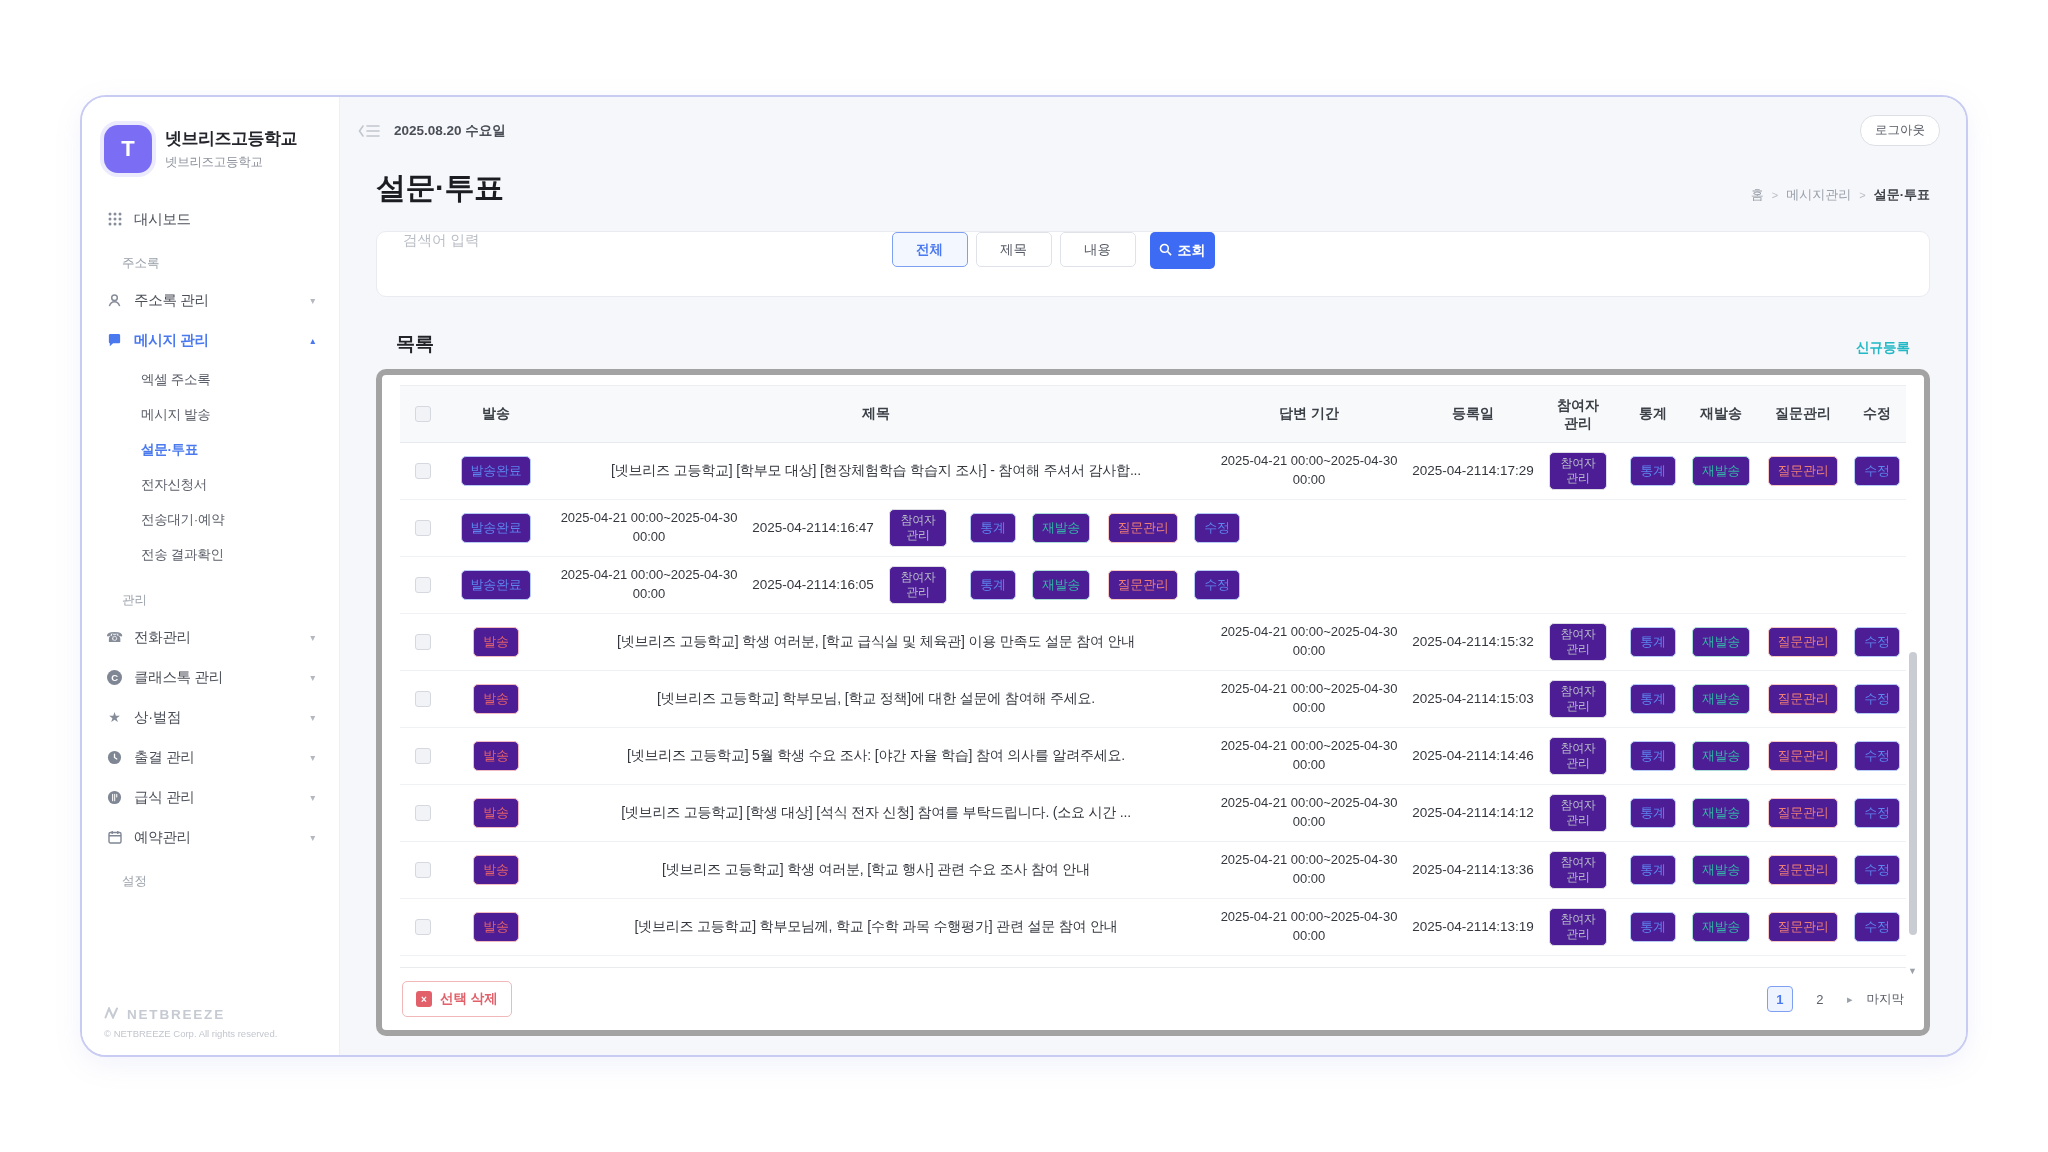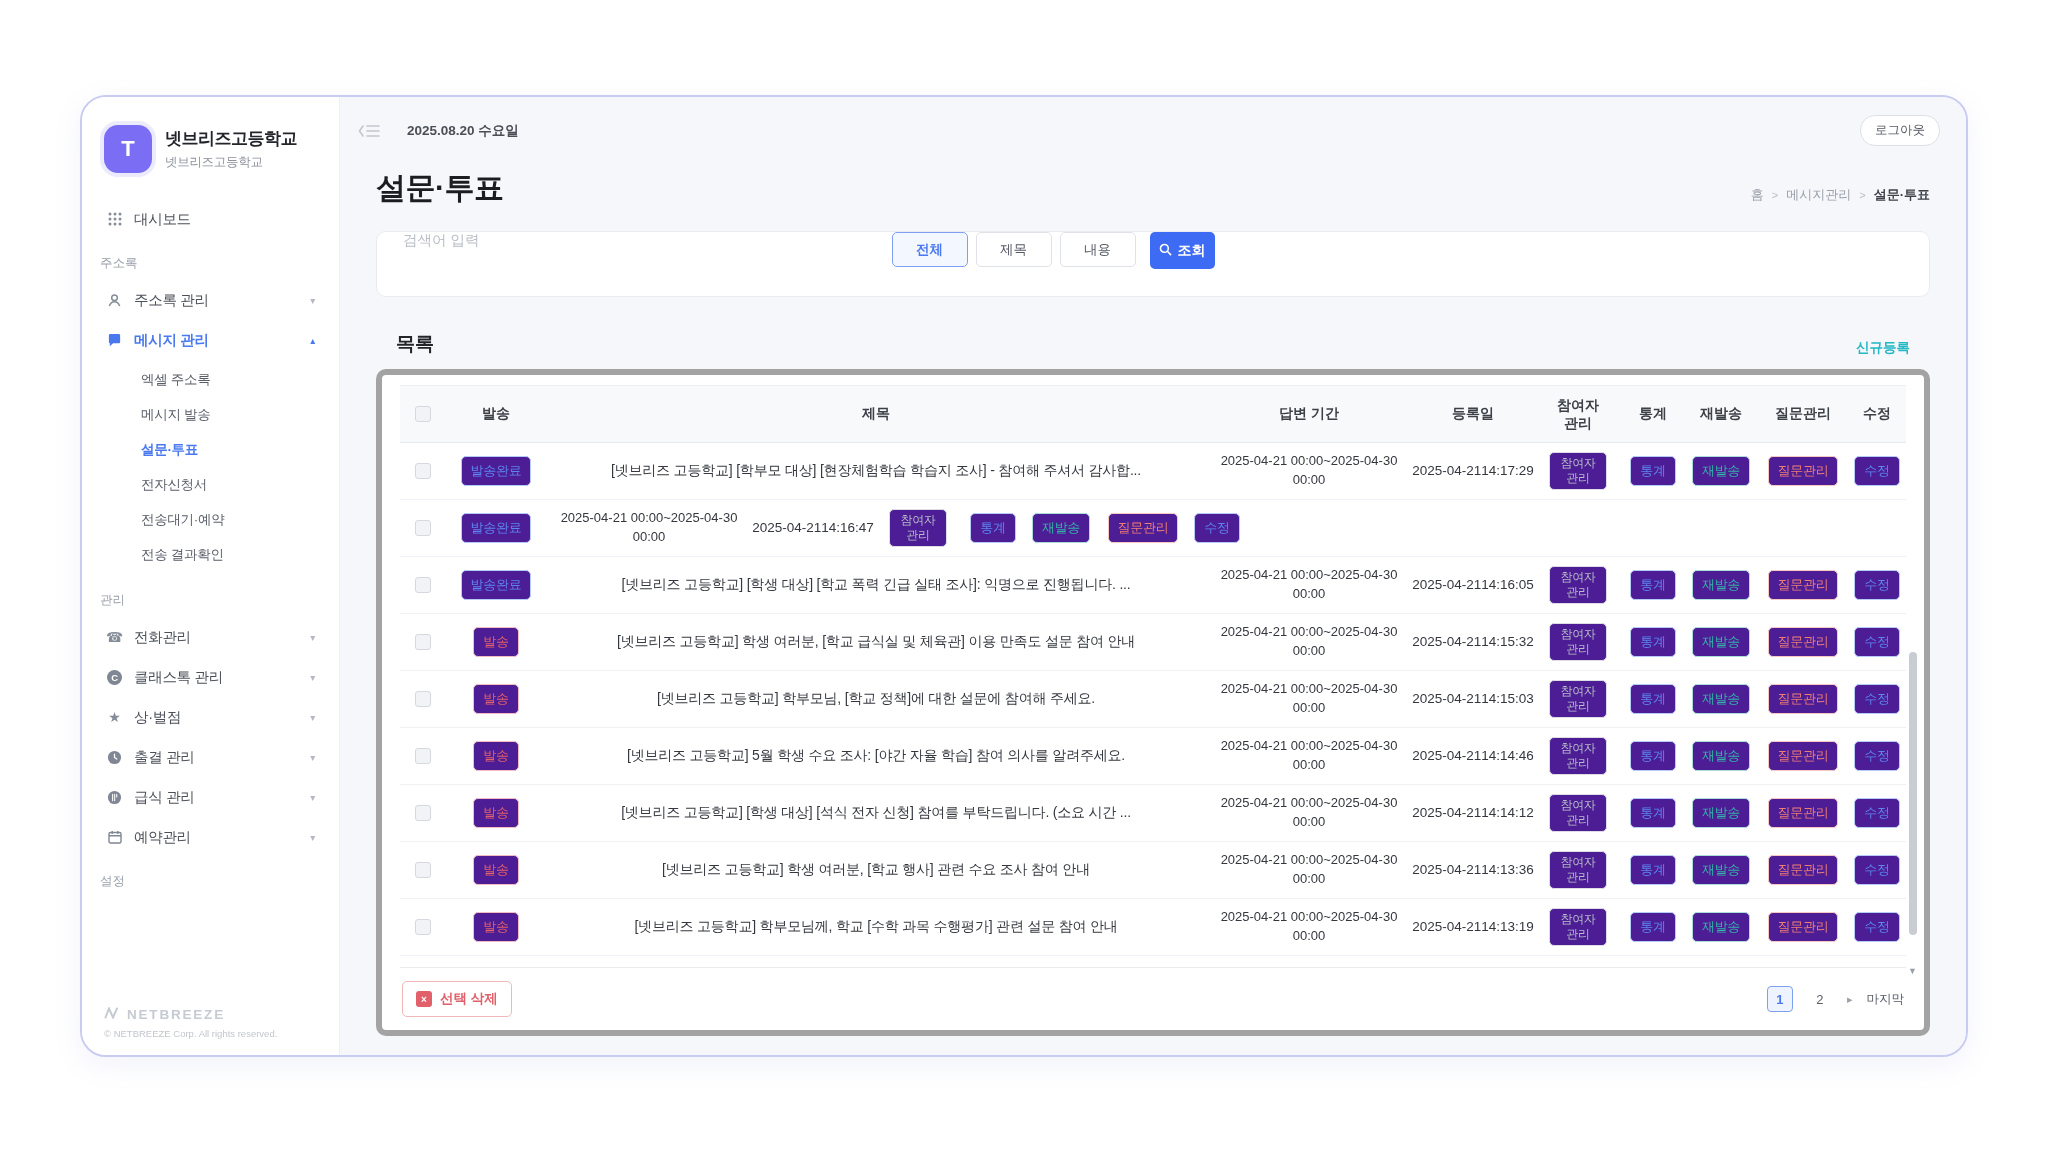--- a/index.html
+++ b/index.html
@@ -13,31 +13,31 @@
   .school-name{font-size:17px;font-weight:700;color:#23252b;letter-spacing:-.5px}
   .school-sub{font-size:12.5px;color:#8d929c;margin-top:4px;letter-spacing:-.3px}
   .menu{padding:16px 8px 0 0}
   .mi{display:flex;align-items:center;gap:11px;height:40px;padding:0 16px 0 24px;font-size:14.5px;color:#4b4f58;cursor:pointer;letter-spacing:-.3px}
   .mi .chev{margin-left:auto;font-size:10px;color:#b4b8c0}
   .mi.active{color:#4a79ef;font-weight:700}
   .mi.active .chev{color:#4a79ef}
   .icon16{width:17px;flex:0 0 17px;display:inline-flex;justify-content:center;align-items:center;color:#868d99;font-size:14px}
   .mi.active .icon16{color:#4a79ef}
   .circle-ic{width:15px;height:15px;border-radius:50%;background:#7f8694;color:#fff;font-size:9.5px;font-weight:700;display:flex;align-items:center;justify-content:center}
-  .section{font-size:12.5px;color:#9aa0aa;padding:16px 0 8px 18px}
+  .section{font-size:12.5px;color:#9aa0aa;padding:16px 0 8px 40px}
   .submenu{padding:2px 0 4px}
   .smi{height:35px;display:flex;align-items:center;padding-left:59px;font-size:13.5px;color:#5a5e68;cursor:pointer;letter-spacing:-.3px}
   .smi.active{color:#4a79ef;font-weight:700}
   .sidebar-footer{position:absolute;left:22px;bottom:16px}
   .brand{display:flex;align-items:center;gap:7px;color:#c6cad2;font-weight:700;font-size:13.5px;letter-spacing:1.8px}
   .copyright{font-size:9.5px;color:#c2c6cd;margin-top:6px}
 
   
   .main{flex:1;background:#f6f7fa;display:flex;flex-direction:column;min-width:0}
-  .topbar{display:flex;align-items:center;gap:27px;padding:18px 26px 4px 18px}
+  .topbar{display:flex;align-items:center;gap:14px;padding:18px 26px 4px 18px}
   .collapse{display:flex;align-items:center;cursor:pointer}
   .date{font-size:13.5px;font-weight:700;color:#4a4e57}
   .logout{margin-left:auto;background:#fff;border:1px solid #dcdfe5;border-radius:15px;padding:6px 14px;font-size:12.5px;color:#555963;cursor:pointer;font-family:inherit}
   .content{padding:4px 36px 0;flex:1}
   .page-head{display:flex;align-items:flex-end;justify-content:space-between;margin-top:14px}
   h1{font-size:30px;font-weight:700;color:#1b1d22;letter-spacing:-.5px}
   .crumbs{font-size:13px;color:#9aa0aa;padding-bottom:5px;display:flex;gap:8px;align-items:center}
   .crumbs .sep{color:#b9bdc5;font-size:11px}
   .crumbs .cur{color:#3c4047;font-weight:700}
   .crumbs .lnk{cursor:pointer}
@@ -372,21 +372,20 @@
                   <button class="badge b-blue">수정</button>
                 </div>
               </div>
               <div class="trow">
                 <div class="td c-check">
                   <span class="checkbox"></span>
                 </div>
                 <div class="td c-send">
                   <span class="badge status b-blue">발송완료</span>
                 </div>
-                <div class="td c-title">[넷브리즈 고등학교] [학생 대상] [학교 폭력 긴급 실태 조사]: 익명으로 진행됩니다. ...</div>
                 <div class="td c-period">2025-04-21 00:00~2025-04-30 00:00</div>
                 <div class="td c-reg">
                   <span>2025-04-21</span>
                   <span>14:16:05</span>
                 </div>
                 <div class="td c-part">
                   <button class="badge b-gray two-line">참여자 관리</button>
                 </div>
                 <div class="td c-stat">
                   <button class="badge b-blue">통계</button>

